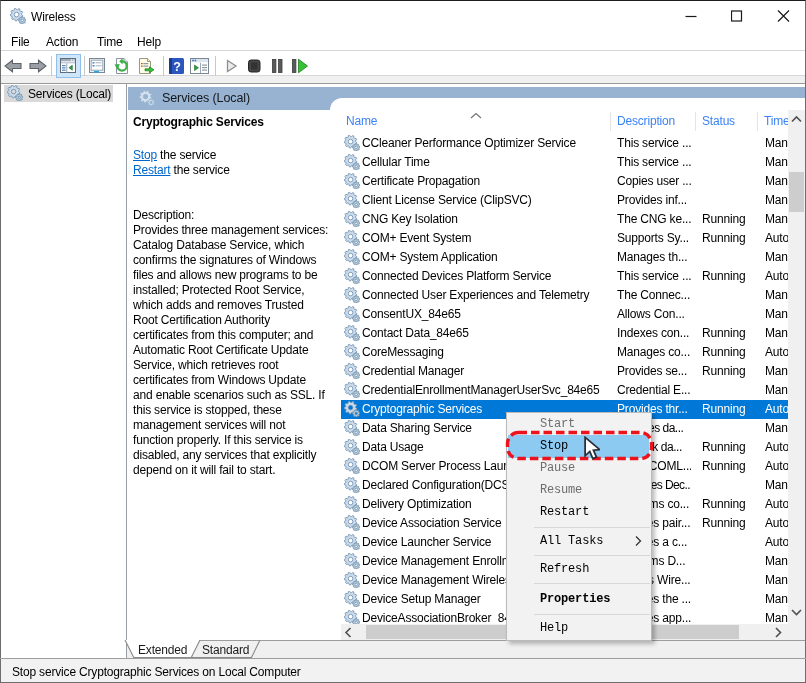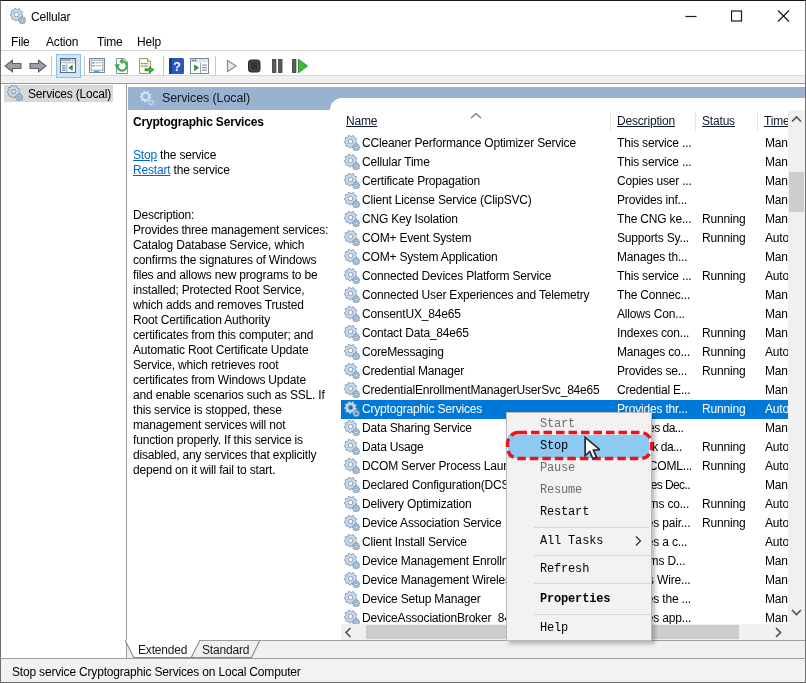--- a/index.html
+++ b/index.html
@@ -7,21 +7,21 @@
   position:relative; background:#fff; }
 .abs { position:absolute; }
 .row { position:absolute; left:341px; width:447px; height:19px; }
 .row .gi { position:absolute; left:3px; top:1px; }
 .row span { position:absolute; top:50%; transform:translateY(-50%); white-space:nowrap; overflow:hidden; letter-spacing:-0.18px; }
 .nm { left:21px; width:248px; }
 .ds { left:276px; width:74px; }
 .st { left:361px; width:56px; }
 .su { left:424px; width:23px; }
 .sel { background:#0078d7; color:#fff; }
-.hdr { position:absolute; top:112px; height:19px; color:#0f172a; letter-spacing:-0.18px;text-decoration:underline; }
+.hdr { position:absolute; top:112px; height:19px; color:#3b82f6; letter-spacing:-0.18px; }
 .csep { position:absolute; top:112px; height:19px; width:1px; background:#e5e5e5; }
 .mi { position:absolute; left:540px; width:100px; height:34px; line-height:22px; letter-spacing:-0.18px;font-family:Liberation Mono, monospace; }
 .dis { color:#6d6d6d; }
 .msep { position:absolute; left:534px; width:116px; height:1px; background:#d7d7d7; }
 .dtx { letter-spacing:-0.18px; }
 </style></head>
 <body>
 <svg width="0" height="0" style="position:absolute">
     <defs>
 <symbol id="gear" viewBox="0 0 16 16">
@@ -29,21 +29,21 @@
   <path d="M14.78,13.49 L15.26,14.48 L14.76,15.08 L13.70,14.76 L13.25,14.99 L12.90,16.03 L12.11,16.10 L11.59,15.13 L11.11,14.98 L10.12,15.46 L9.52,14.96 L9.84,13.90 L9.61,13.45 L8.57,13.10 L8.50,12.31 L9.47,11.79 L9.62,11.31 L9.14,10.32 L9.64,9.72 L10.70,10.04 L11.15,9.81 L11.50,8.77 L12.29,8.70 L12.81,9.67 L13.29,9.82 L14.28,9.34 L14.88,9.84 L14.56,10.90 L14.79,11.35 L15.83,11.70 L15.90,12.49 L14.93,13.01 Z M13.40,12.40 A1.2,1.2 0 1 0 11.00,12.40 A1.2,1.2 0 1 0 13.40,12.40 Z" fill="#b7cbdd" stroke="#6d8fa9" stroke-width="0.8" fill-rule="evenodd"></path>
 </symbol>
 </defs>
   </svg>
 
 <div class="abs" style="left:0;top:0;width:806px;height:683px;border:1px solid #6d6d6d;border-top:1px solid #1c1c1c;"></div>
 
 <svg class="abs" style="left:10px;top:8px" width="16" height="16" viewBox="0 0 16 16">
     <use href="#gear"></use>
   </svg>
-<div class="abs dtx" style="left:31px;top:10px;">Cellular</div>
+<div class="abs dtx" style="left:31px;top:10px;">Wireless</div>
 <svg class="abs" style="left:685px;top:8px" width="12" height="16">
     <line x1="0.5" y1="8.5" x2="11.5" y2="8.5" stroke="#1a1a1a" stroke-width="1.2"></line>
   </svg>
 <svg class="abs" style="left:731px;top:6px" width="12" height="20">
     <rect x="0.5" y="5" width="10" height="10" fill="none" stroke="#1a1a1a" stroke-width="1.2"></rect>
   </svg>
 <svg class="abs" style="left:777px;top:5px" width="13" height="22">
     <path d="M1,5.5 L12,16.5 M12,5.5 L1,16.5" stroke="#1a1a1a" stroke-width="1.2"></path>
   </svg>
 
@@ -352,21 +352,21 @@
     </svg>
     <span class="nm">Device Association Service</span>
     <span class="ds">Enables pair...</span>
     <span class="st">Running</span>
     <span class="su">Automatic</span>
   </div>
 <div class="row" style="top:532.5px">
     <svg class="gi" width="16" height="16" viewBox="0 0 16 16">
       <use href="#gear"></use>
     </svg>
-    <span class="nm">Client Install Service</span>
+    <span class="nm">Device Launcher Service</span>
     <span class="ds">Enables a c...</span>
     <span class="st"></span>
     <span class="su">Automatic</span>
   </div>
 <div class="row" style="top:551.5px">
     <svg class="gi" width="16" height="16" viewBox="0 0 16 16">
       <use href="#gear"></use>
     </svg>
     <span class="nm">Device Management Enrollment Service</span>
     <span class="ds">Performs D...</span>

